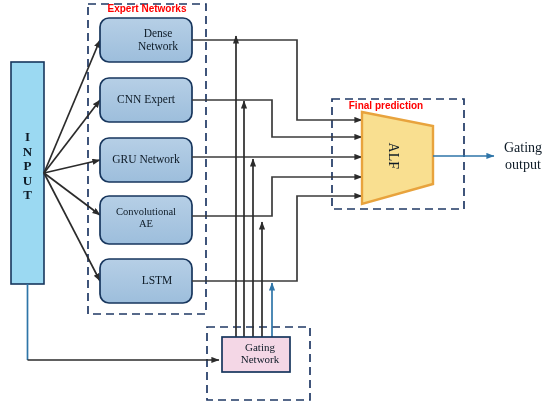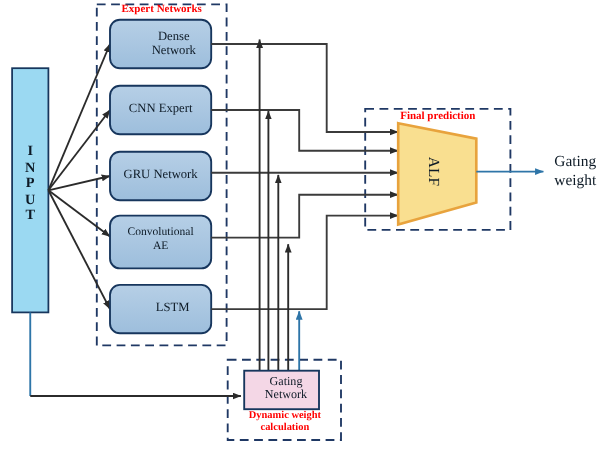--- a/index.html
+++ b/index.html
@@ -1,21 +1,21 @@
 <!DOCTYPE html>
 <html><head>
 <meta charset="utf-8">
 <style>
   html,body{margin:0;padding:0;background:#ffffff;}
   #root{position:relative;width:550px;height:408px;background:#fff;overflow:hidden;
         font-family:"Liberation Serif", serif;}
   svg{position:absolute;left:0;top:0;width:550px;height:408px;}
   .lbl{position:absolute;font-family:"Liberation Serif", serif;color:#0d1a26;
        text-align:center;line-height:1.12;pointer-events:none;}
-  .red{color:#ff0000;font-weight:bold;font-family:Liberation Serif, serif;}
+  .red{color:#ff0000;font-weight:bold;font-family:Liberation Sans, sans-serif;}
 </style>
 </head>
 <body>
 
 <div id="root">
 
   <svg viewBox="0 0 550 408">
     <defs>
       <marker id="ah" markerWidth="9" markerHeight="9" refX="7.6" refY="3.1" orient="auto" markerUnits="userSpaceOnUse">
         <path d="M0,0 L8,3.1 L0,6.2 z" fill="#2b2b2b"></path>
@@ -86,26 +86,22 @@
   <div class="lbl" style="left:11px;top:130px;width:33px;font-size:13px;letter-spacing:0;font-weight:bold;">
     <div>I</div>
     <div>N</div>
     <div>P</div>
     <div>U</div>
     <div>T</div>
   </div>
 
   <div class="lbl red" style="left:88px;top:3px;width:118px;font-size:10px;">Expert Networks</div>
 
-  <div class="lbl red" style="left:332px;top:100px;width:132px;font-size:10px;">Final prediction</div>
+  <div class="lbl red" style="left:320px;top:100px;width:132px;font-size:10px;">Final prediction</div>
 
-  <div class="lbl red" style="left:205px;top:373px;width:108px;font-size:9.5px;line-height:1.15;">
-    <div>Dynamic weight</div>
-    <div>calculation</div>
-  </div>
 
   <div class="lbl" style="left:100px;top:27px;width:116px;font-size:11.5px;">
     <div>Dense</div>
     <div>Network</div>
   </div>
 
   <div class="lbl" style="left:100px;top:93px;width:92px;font-size:11.5px;">CNN Expert</div>
 
   <div class="lbl" style="left:100px;top:153px;width:92px;font-size:11.5px;">GRU Network</div>
 
@@ -119,16 +115,16 @@
   <div class="lbl" style="left:363px;top:148px;width:60px;font-size:14px;
               transform:rotate(90deg);transform-origin:center center;">ALF</div>
 
   <div class="lbl" style="left:222px;top:341px;width:76px;font-size:11px;">
     <div>Gating</div>
     <div>Network</div>
   </div>
 
   <div class="lbl" style="left:497px;top:140px;width:52px;font-size:14px;line-height:1.2;">
     <div>Gating</div>
-    <div>weight</div>
+    <div>output</div>
   </div>
 
 </div>
 
 </body></html>

